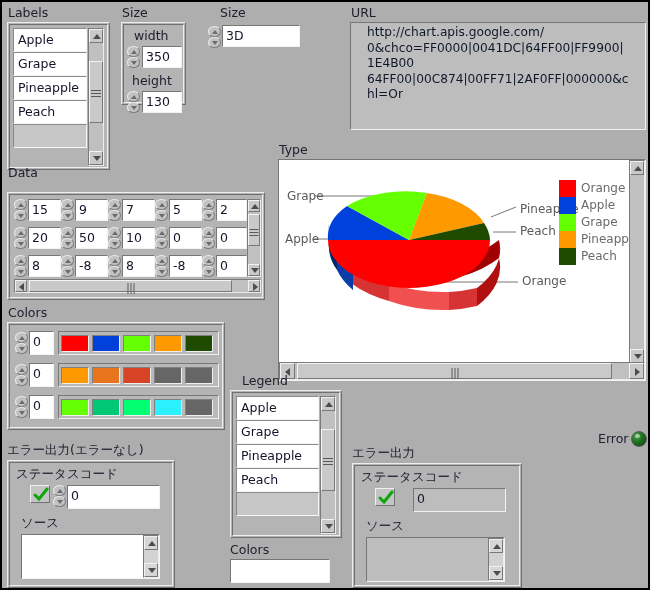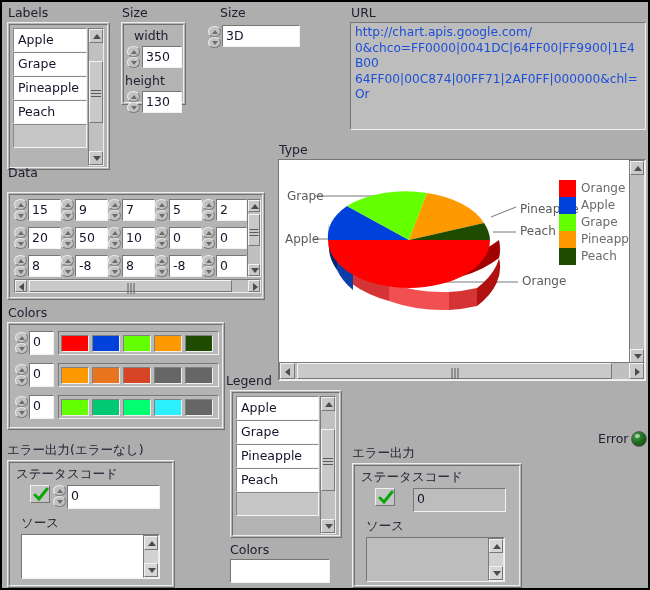--- a/index.html
+++ b/index.html
@@ -119,22 +119,22 @@
   }
   .led:after{
     content:"";position:absolute;left:3px;top:2px;width:5px;height:4px;
     border-radius:50%;background:rgba(255,255,255,.55);
   }
 
   .urlbox{
     background:#bdbdbd;box-sizing:border-box;
     border-top:1px solid #767676;border-left:1px solid #767676;
     border-right:1px solid #f2f2f2;border-bottom:1px solid #f2f2f2;
-    font-size:12.2px;line-height:15.5px;color:#1d4ed8;
-    padding:2px 4px;overflow:hidden;word-break:break-all;
+    font-size:12.2px;line-height:15.5px;color:#0f172a;
+    padding:2px 16px;overflow:hidden;word-break:break-all;
   }
   .chartpane{
     background:#ffffff;box-sizing:border-box;
     border-top:1px solid #767676;border-left:1px solid #767676;
     border-right:1px solid #f2f2f2;border-bottom:1px solid #f2f2f2;
     overflow:hidden;position:relative;
   }
   .pielabel{position:absolute;font-size:12px;color:#5a5a5a;white-space:nowrap;}
   .leg{position:absolute;font-size:12px;color:#6a6a6a;white-space:nowrap;}
   .legsw{position:absolute;width:17px;height:17px;}
@@ -175,21 +175,21 @@
   <div class="abs cap" style="left:12px;top:6px;">width</div>
   <div class="spin" style="left:5px;top:23px;">
     <div class="btn up">
         <i></i>
       </div>
     <div class="btn dn">
         <i></i>
       </div>
   </div>
   <div class="abs txtbox" style="left:20px;top:23px;width:40px;height:22px;">350</div>
-  <div class="abs cap" style="left:3px;top:51px;">height</div>
+  <div class="abs cap" style="left:10px;top:51px;">height</div>
   <div class="spin" style="left:5px;top:68px;">
     <div class="btn up">
         <i></i>
       </div>
     <div class="btn dn">
         <i></i>
       </div>
   </div>
   <div class="abs txtbox" style="left:20px;top:68px;width:40px;height:22px;">130</div>
 </div>
@@ -516,21 +516,21 @@
     <div class="sbthumb" style="left:17px;top:0;width:315px;height:16px;">
       <span class="grip" style="top:4px;width:11px;transform:translateX(-50%) rotate(90deg);">
           <i></i>
           <i></i>
           <i></i>
         </span>
     </div>
   </div>
 </div>
 
-<div class="abs cap" style="left:224px;top:372px;">Legend</div>
+<div class="abs cap" style="left:240px;top:372px;">Legend</div>
 <div class="abs cluster" style="left:228px;top:388px;width:112px;height:148px;">
   <div class="clusterin"></div>
   <div class="abs" style="left:5px;top:5px;width:83px;">
     <div class="listitem">Apple</div>
     <div class="listitem">Grape</div>
     <div class="listitem">Pineapple</div>
     <div class="listitem">Peach</div>
     <div class="listitem empty"></div>
   </div>
   <div class="vsb" style="right:5px;top:5px;width:16px;height:138px;">

